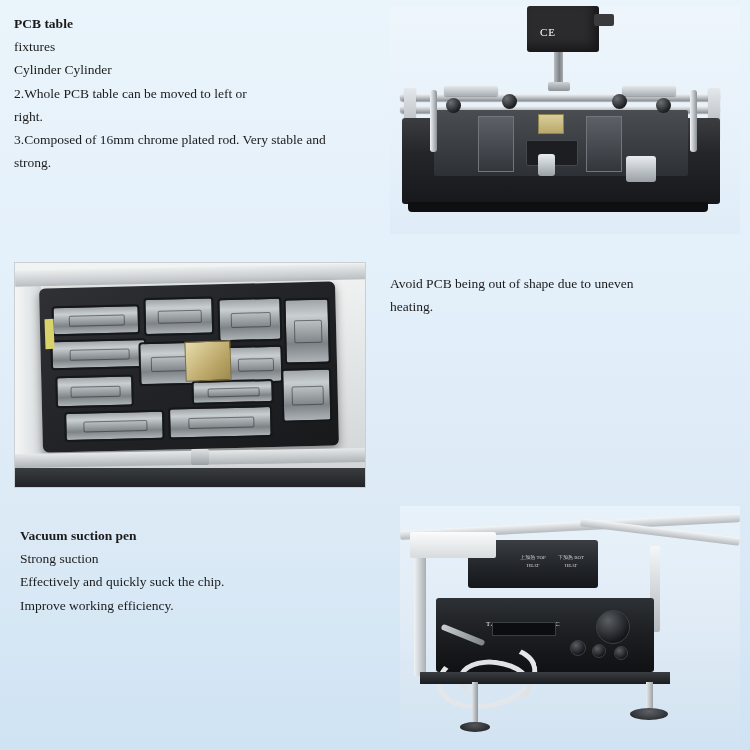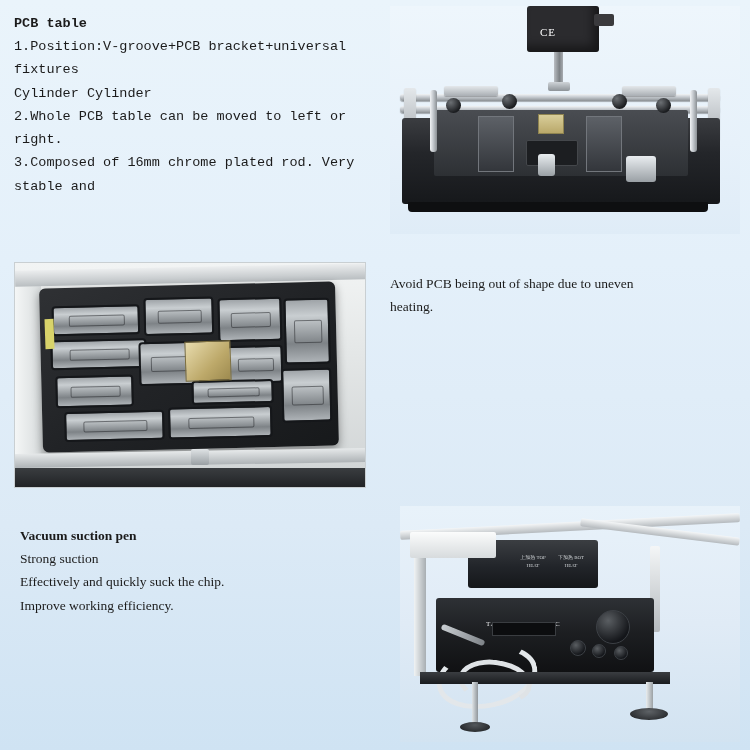--- a/index.html
+++ b/index.html
@@ -33,21 +33,20 @@
   }
   .textblock .ln {
     display: block;
   }
 
   
   #block-pcb-table {
     left: 14px;
     top: 12px;
     width: 360px;
-    font-family: Liberation Mono, monospace;
   }
 
   
   #block-preheating {
     left: 390px;
     top: 272px;
     width: 340px;
   }
 
   
@@ -459,26 +458,26 @@
     background: linear-gradient(to right, #f0f3f4, #a8aeb2);
   }
 </style>
 </head>
 <body>
 
 <div class="page">
 
   <div class="textblock" id="block-pcb-table">
     <span class="hd">PCB table</span>
-    <span class="ln">1.Position:V-groove+PCB bracket+universal</span>
     <span class="ln">fixtures</span>
     <span class="ln">Cylinder Cylinder</span>
     <span class="ln">2.Whole PCB table can be moved to left or</span>
     <span class="ln">right.</span>
     <span class="ln">3.Composed of 16mm chrome plated rod. Very stable  and</span>
+    <span class="ln">strong.</span>
   </div>
 
   <div class="imgframe" id="img-machine-top">
     <div class="rail" style="left:10px; top:88px; width:320px;"></div>
     <div class="rail" style="left:10px; top:100px; width:320px;"></div>
     <div class="rail" style="left:16px; top:158px; width:310px;"></div>
 
     <div class="bracket" style="left:14px; top:82px; width:12px; height:52px;"></div>
     <div class="bracket" style="left:318px; top:82px; width:12px; height:52px;"></div>
     <div class="bracket" style="left:54px; top:80px; width:54px; height:10px;"></div>

